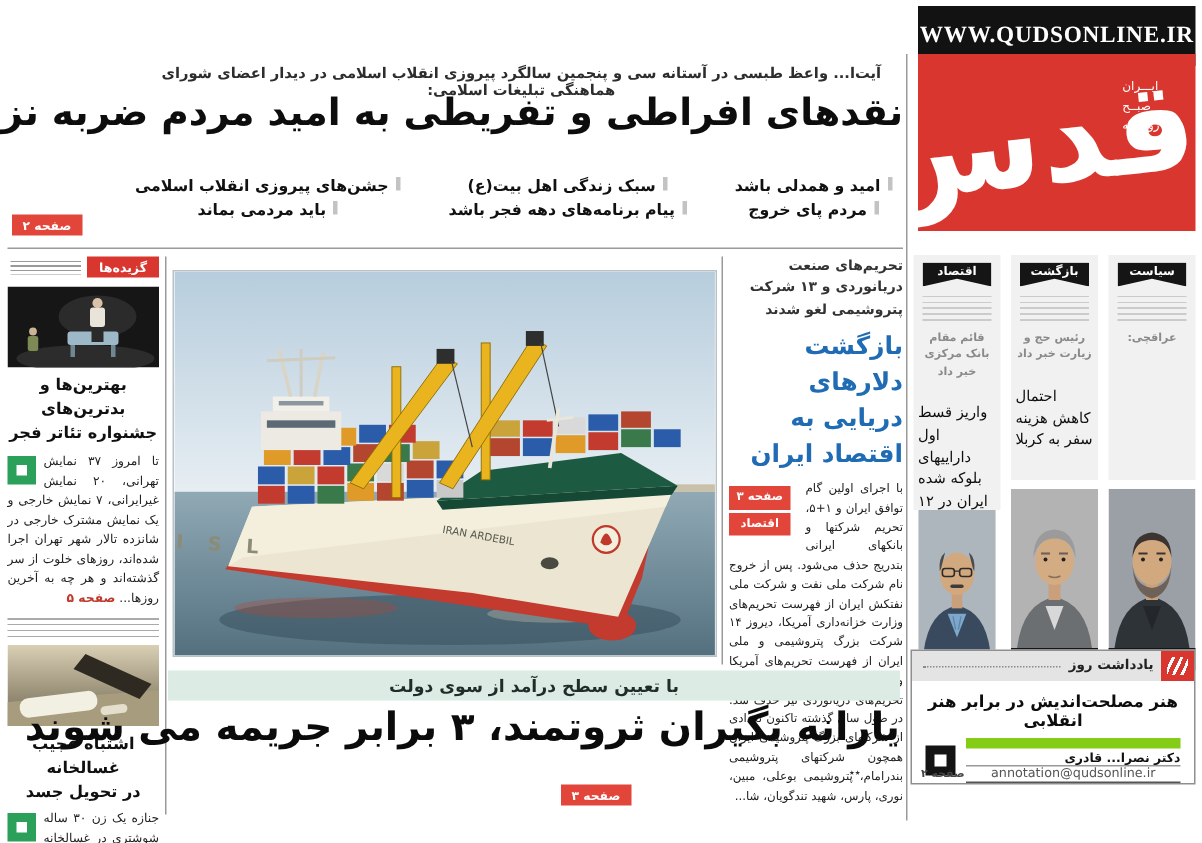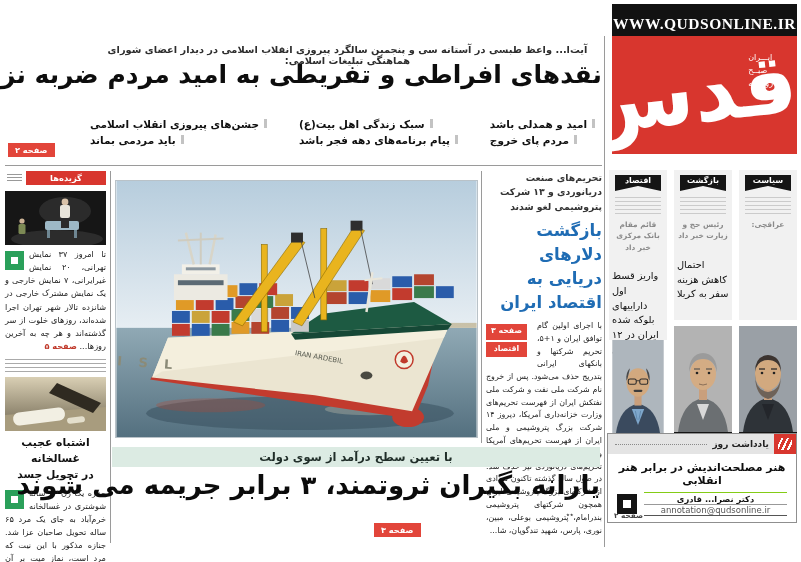--- a/index.html
+++ b/index.html
@@ -21,30 +21,30 @@
 
   
   .vline{width:1px;background:#9a9a9a;}
   .hline{height:1px;background:#9a9a9a;}
 
   
   .lead-kicker{left:95px;top:44px;width:505px;text-align:center;font-size:9.8px;font-weight:bold;color:#2d2d2d;}
   .lead-headline{left:88px;top:60px;width:514px;text-align:center;font-size:25px;font-weight:bold;
                  color:#0d0d0d;white-space:nowrap;}
   .subs{left:90px;top:116px;width:505px;display:flex;justify-content:space-between;}
-  .sub{font-size:10.5px;font-weight:bold;color:#111;line-height:1.55;text-align:left;}
+  .sub{font-size:10.5px;font-weight:bold;color:#111;line-height:1.55;text-align:center;}
   .sub .ln{display:block;}
   .tick{display:inline-block;width:3px;height:9px;background:#c3c3c3;margin-left:5px;}
   .redbadge{background:#e2453a;color:#fff;font-size:8.2px;font-weight:bold;padding:2px 7px;display:inline-block;}
   .lead-badge{left:8px;top:138px;}
 
   
   .leftcol{left:5px;top:171px;width:101px;}
   .sel-row{display:flex;align-items:center;}
-  .sel-label{background:#d8362e;color:#fff;font-size:8.4px;font-weight:bold;padding:2px 24px;}
+  .sel-label{background:#d8362e;color:#fff;font-size:8.4px;font-weight:bold;padding:2px 8px;}
   .sel-hatch{flex:1;height:9px;margin-left:2px;margin-right:4px;
              background:repeating-linear-gradient(to bottom,#999 0 1px,transparent 1px 3px);}
   .bphoto{width:101px;height:54px;margin-top:6px;display:block;}
   .btitle{font-weight:bold;font-size:10.8px;text-align:center;line-height:1.5;margin-top:4px;color:#101010;}
   .bbody{font-size:8.2px;line-height:1.6;text-align:justify;color:#222;margin-top:3px;}
   .greenbox{float:left;width:19px;height:19px;background:#2aa05a;margin:3px 5px 2px 0;
             display:flex;align-items:center;justify-content:center;}
   .greenbox i{width:7px;height:7px;background:#fff;display:block;}
   .tail{color:#c0392b;font-weight:bold;}
   .brief-sep{height:13px;margin:6px 0 5px;
@@ -81,21 +81,21 @@
   .note-head{height:20px;background:#e4e4e4;display:flex;align-items:center;}
   .note-icon{width:22px;height:20px;background:#d8362e;flex:0 0 auto;
              background-image:repeating-linear-gradient(115deg,transparent 0 3px,#fff 3px 5px);
              background-size:14px 12px;background-repeat:no-repeat;background-position:4px 4px;}
   .note-label{font-size:9px;font-weight:bold;color:#222;margin:0 5px;white-space:nowrap;}
   .note-dots{flex:1;border-bottom:1px dotted #8a8a8a;height:0;margin-left:7px;}
   .note-title{font-size:11px;font-weight:bold;text-align:center;margin-top:7px;color:#0d0d0d;}
   .note-byline{display:flex;align-items:center;margin:5px 9px 0;}
   .note-by-txt{flex:1;}
   .note-author{display:block;font-size:8.3px;font-weight:bold;color:#111;
-               border-top:1px solid #84cc16;padding-top:1px;text-align:center;}
+               border-top:7px solid #84cc16;padding-top:1px;}
   .note-email{display:block;font-size:8.5px;color:#555;border-top:1px solid #999;
               border-bottom:1px solid #555;direction:ltr;text-align:center;}
   .note-sq{width:20px;height:20px;background:#141414;margin-right:7px;flex:0 0 auto;
            display:flex;align-items:center;justify-content:center;}
   .note-sq i{width:8px;height:8px;background:#fff;display:block;}
   .note-page{position:absolute;left:6px;bottom:2px;font-size:7.3px;color:#444;font-weight:bold;}
 
   
   .bk-bar{left:112px;top:447px;width:488px;height:20px;background:#dcebe3;display:flex;
           align-items:center;justify-content:center;font-size:11.5px;font-weight:bold;color:#1f2d28;}
@@ -156,20 +156,24 @@
       <ellipse cx="60" cy="20" rx="26" ry="14" fill="#3a3a3a" opacity="0.6"></ellipse>
       <rect x="40" y="30" width="34" height="9" rx="2" fill="#9db8c6"></rect>
       <rect x="42" y="39" width="3" height="8" fill="#6f8793"></rect>
       <rect x="69" y="39" width="3" height="8" fill="#6f8793"></rect>
       <circle cx="60" cy="11" r="3.4" fill="#d9c2a8"></circle>
       <rect x="55" y="14" width="10" height="13" rx="2" fill="#e8e4da"></rect>
       <rect x="56" y="27" width="8" height="10" fill="#2a2a2a"></rect>
       <circle cx="17" cy="30" r="2.6" fill="#cdb497"></circle>
       <rect x="13.5" y="33" width="7" height="10" rx="1.5" fill="#7d8a55"></rect>
     </svg>
+    <div class="btitle">
+      <span style="display:block">بهترین‌ها و بدترین‌های</span>
+      <span style="display:block">جشنواره تئاتر فجر</span>
+    </div>
     <div class="bbody">
       <span class="greenbox">
           <i></i>
         </span><span>تا امروز ۳۷ نمایش تهرانی، ۲۰ نمایش غیرایرانی، ۷ نمایش خارجی و یک نمایش مشترک خارجی در شانزده تالار شهر تهران اجرا شده‌اند، روزهای خلوت از سر گذشته‌اند و هر چه به آخرین روزها...</span>
       <span class="tail">صفحه ۵</span>
     </div>
 
     <div class="brief-sep"></div>
 
     <svg class="bphoto" style="margin-top:0" viewBox="0 0 101 54">

